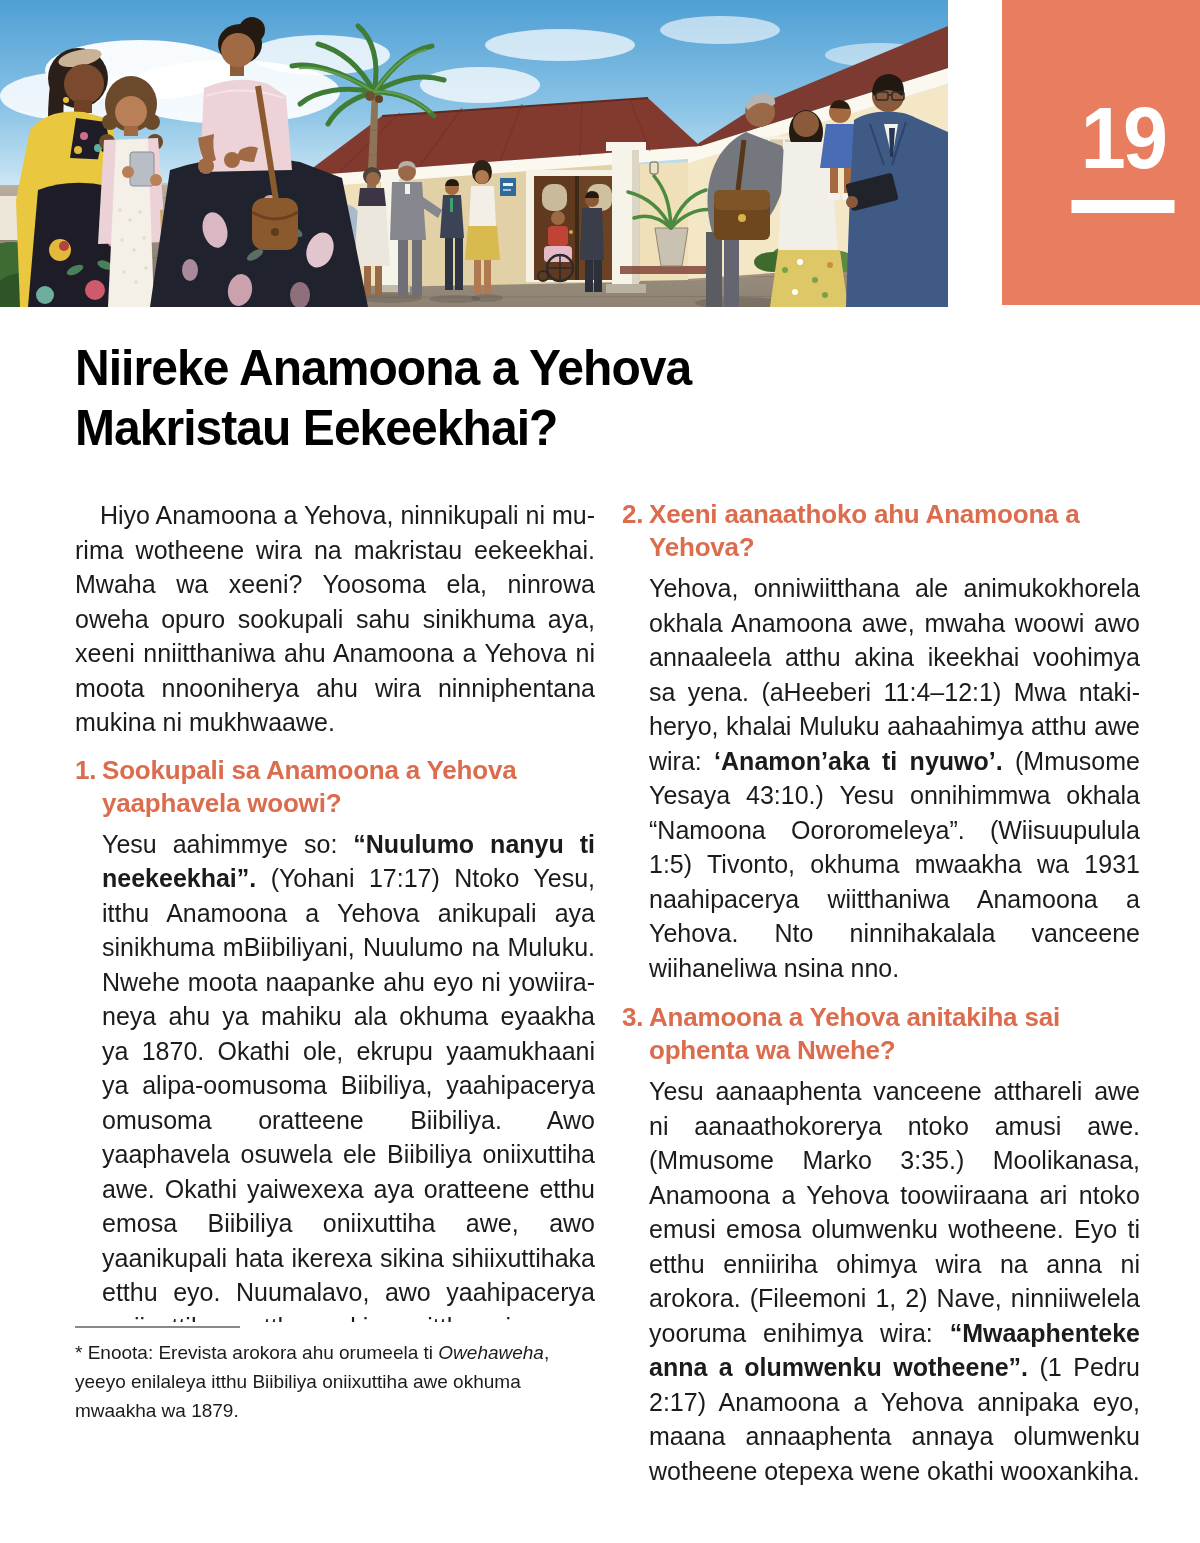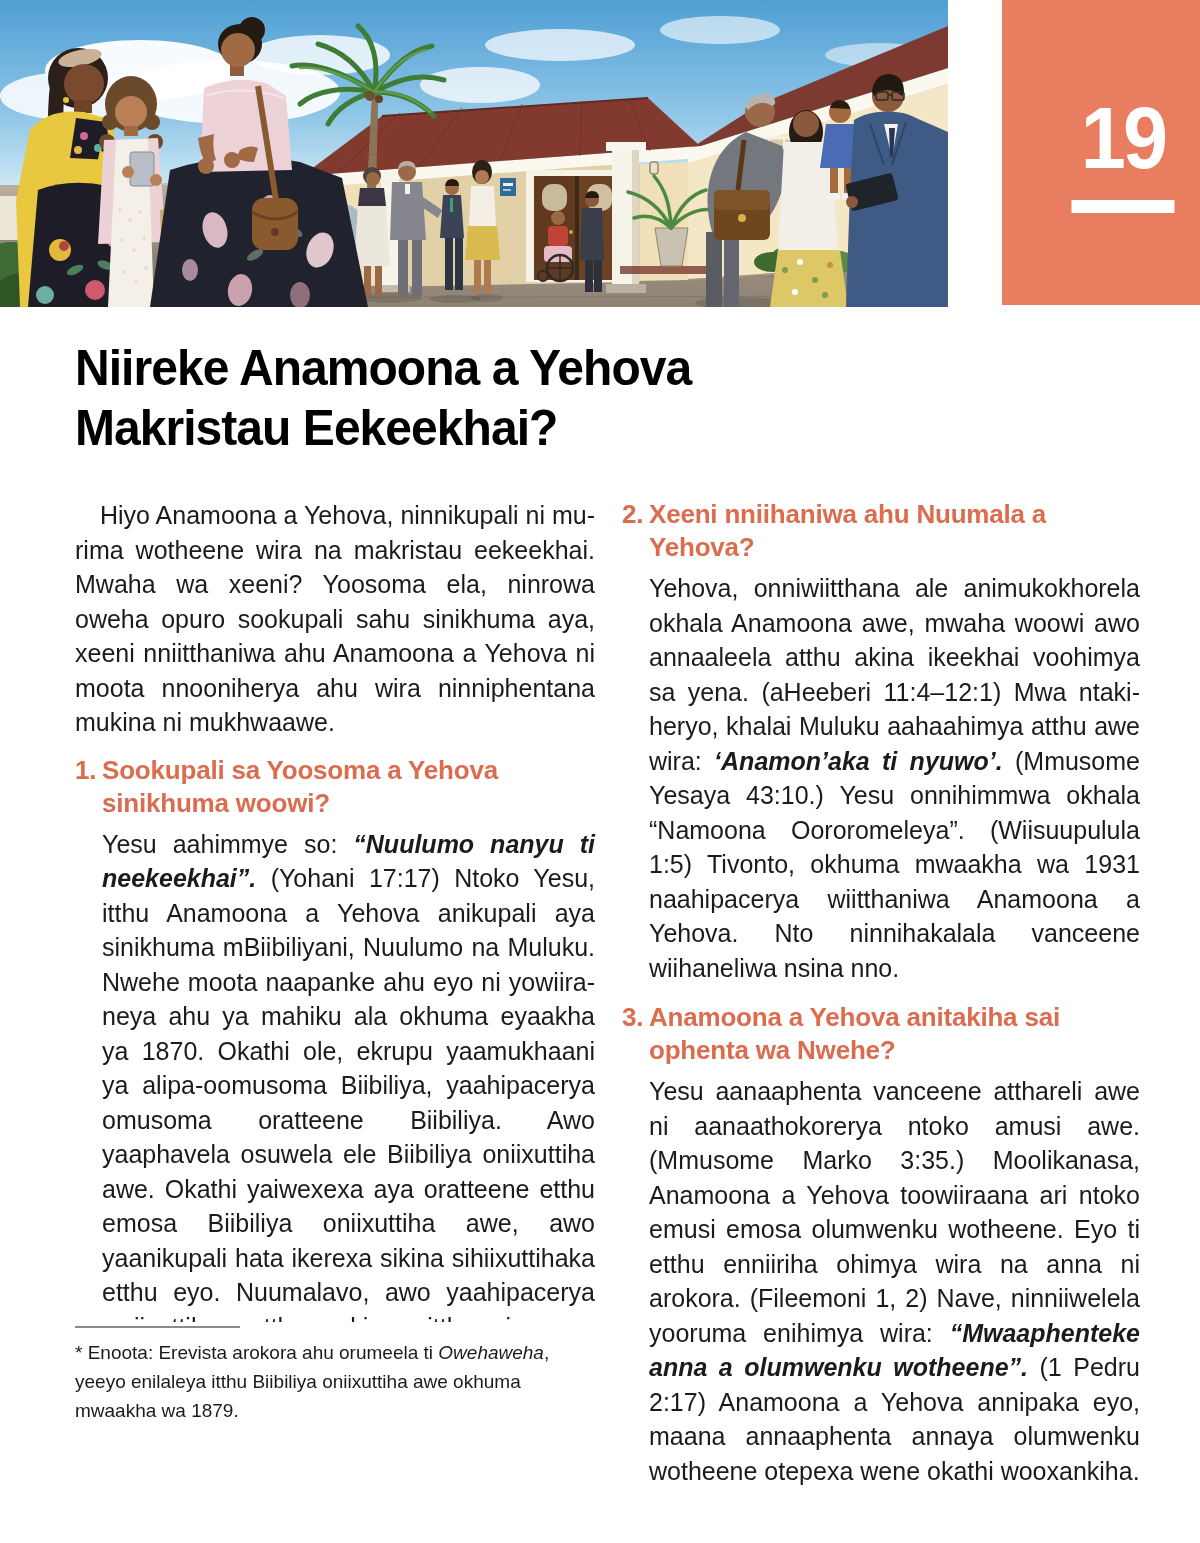--- a/index.html
+++ b/index.html
@@ -40,21 +40,21 @@
   .col-right{left:622px;width:518px;}
   .intro-para{margin:0 0 14px 0;text-indent:25px;}
   .section{margin-bottom:16px;}
   .sec-heading{
     position:relative;margin:0 0 7px 0;padding-left:27px;
     color:var(--accent-heading);font-weight:bold;font-size:26px;line-height:33px;
     text-align:left;letter-spacing:-.2px;
   }
   .sec-num{position:absolute;left:0;top:0;}
   .sec-para{margin:0 0 0 27px;}
-  .b{font-weight:bold;font-style:italic;}
+  .b{font-weight:bold;}
   .i{font-style:italic;}
   .footnote{
     position:absolute;left:75px;top:1322px;width:520px;background:#fff;
     font-size:19px;line-height:29px;text-align:left;padding-top:4px;
   }
   .footnote-rule{width:165px;height:2px;background:#8a8a8a;margin:0 0 10px 0;}
   .footnote-text{margin:0;}
 </style>
 </head>
 <body>
@@ -431,36 +431,36 @@
     <div>Niireke Anamoona a Yehova</div>
     <div>Makristau Eekeekhai?</div>
   </h1>
 
   <div class="col col-left">
     <p class="intro-para"><span>Hiyo Anamoona a Yehova, ninnikupali ni mu­rima wotheene wira na makristau eekee­khai. Mwaha wa xeeni? Yoosoma ela, ninro­wa oweha opuro sookupali sahu sini­khuma aya, xeeni nniitthaniwa ahu Anamoona a Ye­hova ni moota nnooni­herya ahu wira ninni­phentana mukina ni mukhwaawe.</span></p>
 
     <div class="section">
       <h2 class="sec-heading">
         <span class="sec-num">1.</span>
-        <span>Sookupali sa Yoosoma a Yehova sinikhuma woowi?</span>
+        <span>Sookupali sa Anamoona a Yehova yaaphavela woowi?</span>
       </h2>
       <p class="sec-para"><span>Yesu aahimmye so: </span><span class="b">“Nuulumo nanyu ti nee­keekhai”.</span><span> (Yohani 17:17) Ntoko Yesu, itthu Anamoona a Yehova anikupali aya sinikhu­ma mBiibiliyani, Nuulumo na Muluku. Nwe­he moota naapanke ahu eyo ni yowiira­neya ahu ya mahiku ala okhuma eyaakha ya 1870. Okathi ole, ekrupu yaamukhaani ya alipa-oomusoma Biibiliya, yaahipacerya omu­soma oratteene Biibiliya. Awo yaaphavela osuwe­la ele Biibiliya oniixuttiha awe. Okathi yai­wexexa aya oratteene etthu emosa Biibiliya oniixuttiha awe, awo yaanikupali hata ikere­xa sikina sihiixuttihaka etthu eyo. Nuumala­vo, awo yaahipacerya owiixuttiha atthu akina itthu iyo sa mBiibiliyani.*—Nwehe enoota.</span></p>
     </div>
   </div>
 
   <div class="footnote">
     <div class="footnote-rule"></div>
     <p class="footnote-text"><span>* Enoota: Erevista arokora ahu orumeela ti </span><span class="i">Owehaweha</span><span>, yeeyo enilaleya itthu Biibiliya oniixuttiha awe okhuma mwaakha wa 1879.</span></p>
   </div>
 
   <div class="col col-right">
     <div class="section">
       <h2 class="sec-heading">
         <span class="sec-num">2.</span>
-        <span>Xeeni nniihaniwa ahu Nuumala a Yehova?</span>
+        <span>Xeeni aanaathoko ahu Anamoona a Yehova?</span>
       </h2>
       <p class="sec-para"><span>Yehova, onniwiitthana ale animukokho­rela okhala Anamoona awe, mwaha woowi awo annaaleela atthu akina ikeekhai voohimya sa yena. (aHeeberi 11:4–12:1) Mwa ntaki­heryo, khalai Muluku aahaahimya atthu awe wira: </span><span class="b">‘Anamon’aka ti nyuwo’.</span><span> (Mmusome Yesaya 43:10.) Yesu onnihimmwa okhala “Namoona Oororomeleya”. (Wiisuupulula 1:5) Tivonto, okhuma mwaakha wa 1931 naahipacerya wiitthaniwa Anamoona a Yehova. Nto ninni­hakalala vanceene wiihaneliwa nsina nno.</span></p>
     </div>
 
     <div class="section">
       <h2 class="sec-heading">
         <span class="sec-num">3.</span>
         <span>Anamoona a Yehova anitakiha sai ophenta wa Nwehe?</span>
       </h2>
       <p class="sec-para"><span>Yesu aanaaphenta vanceene atthareli awe ni aanaathoko­rerya ntoko amusi awe. (Mmu­some Marko 3:35.) Mooli­kanasa, Anamoona a Yehova toowiiraana ari ntoko emusi emosa olumwenku wotheene. Eyo ti etthu enniiriha ohimya wira na anna ni arokora. (Fileemoni 1, 2) Nave, ninniiwelela yooruma enihimya wira: </span><span class="b">“Mwaaphenteke anna a olumwen­ku wotheene”.</span><span> (1 Pedru 2:17) Anamoona a Yehova annipaka eyo, maana annaaphenta annaya olumwenku wotheene otepexa wene okathi wooxankiha.</span></p>

